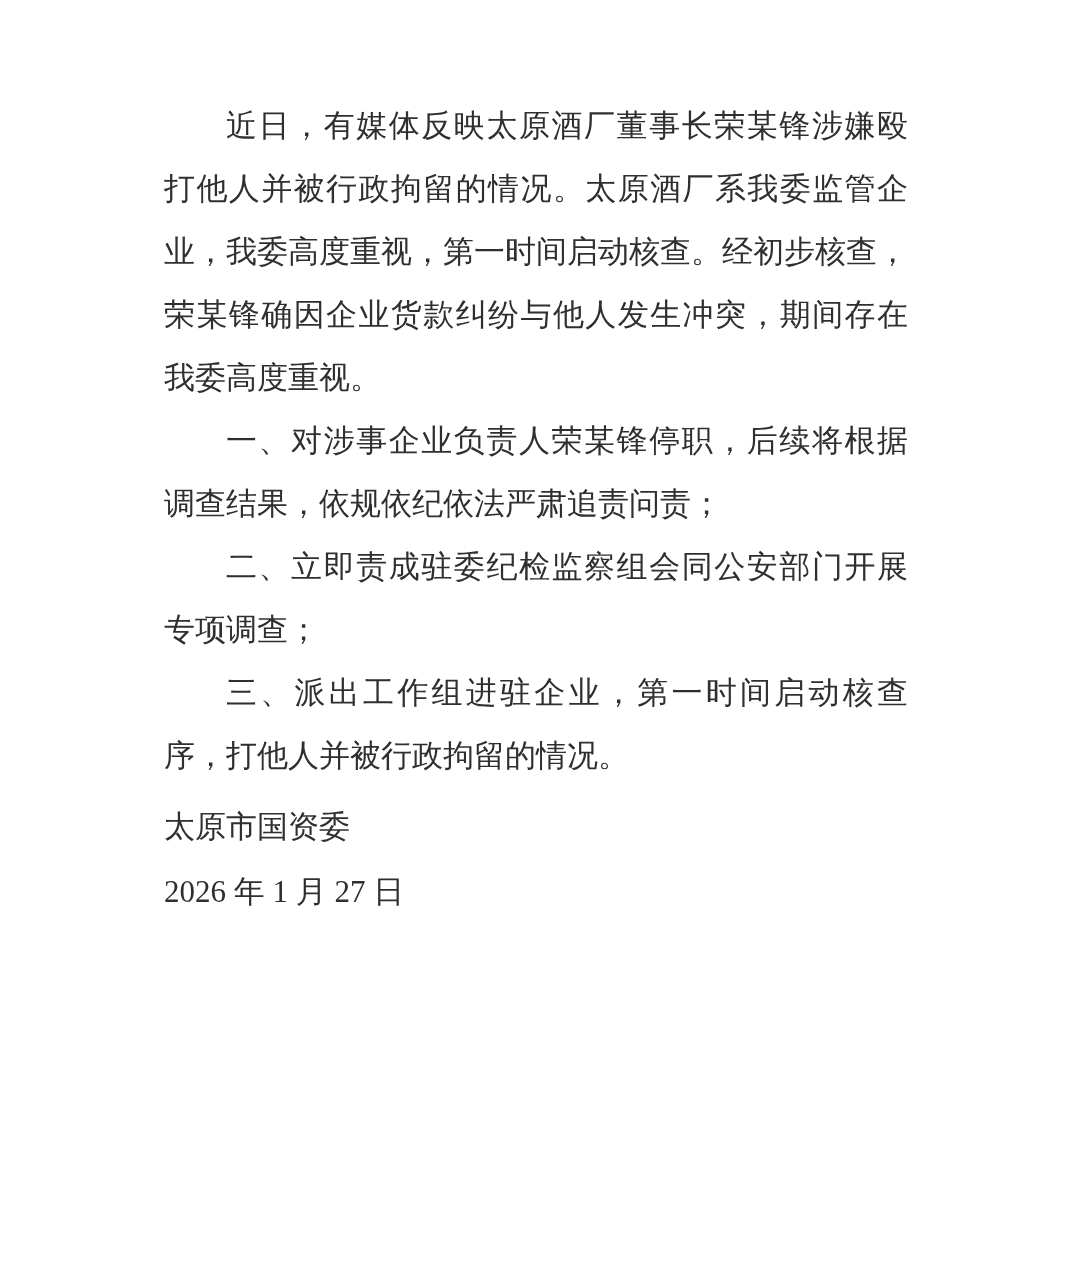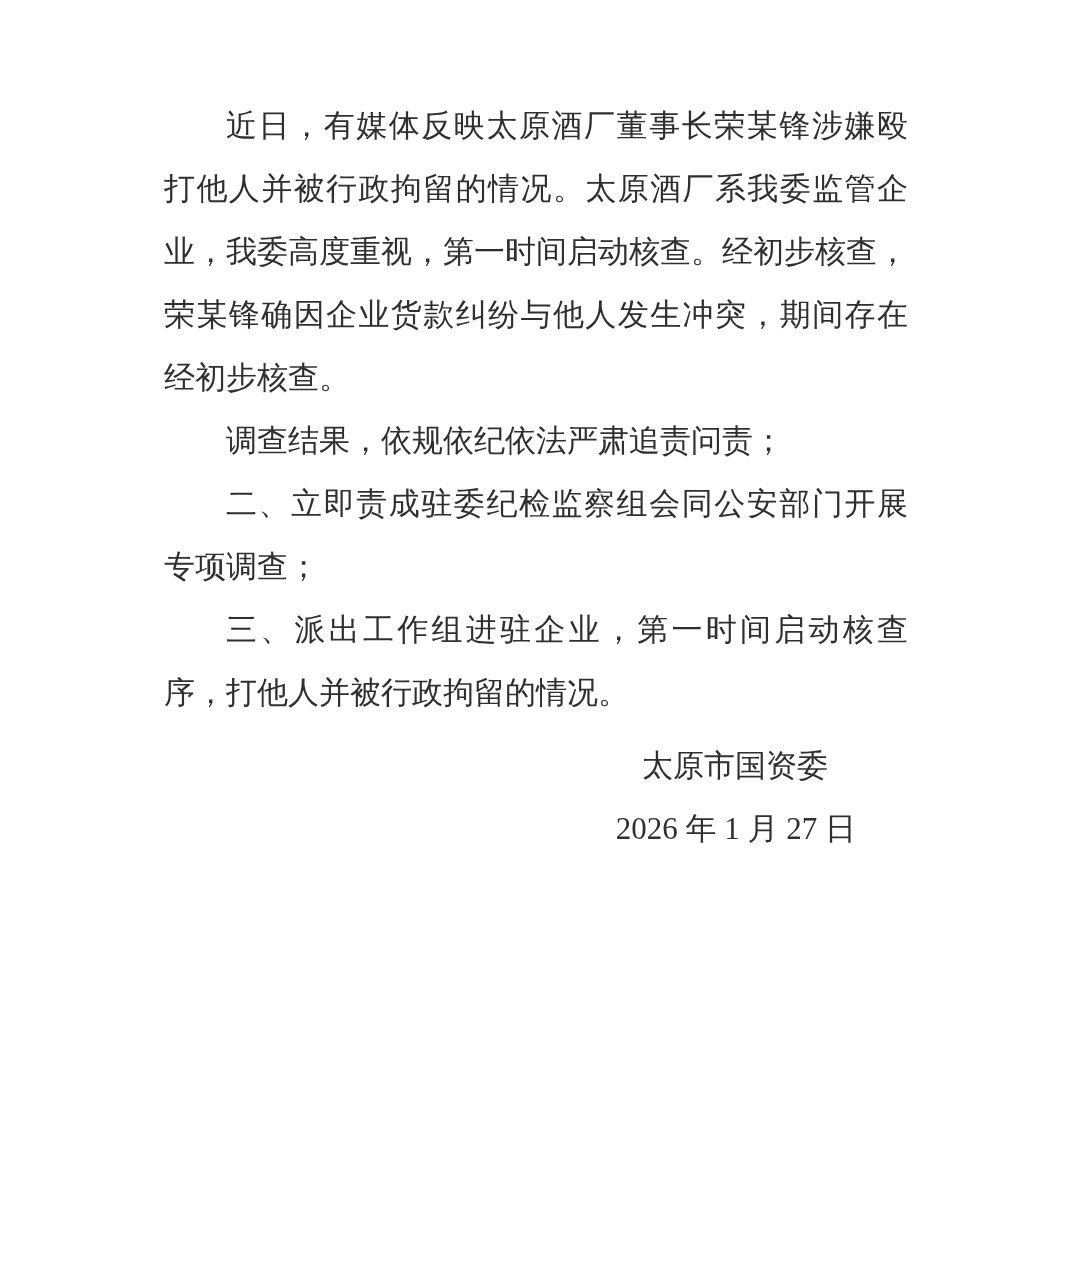--- a/index.html
+++ b/index.html
@@ -40,41 +40,42 @@
   .line.fill {
     text-align-last: justify;
   }
   .para .line:first-child {
     text-indent: 2em;
   }
   .sig-block {
     margin-top: 10px;
   }
   .signature {
-    text-align: right;
     padding-right: 80px;
+    font-family: Liberation Mono, monospace;
   }
   .date {
-    text-align: right;
+    text-align: left;
     padding-right: 52px;
   }
 </style>
 </head>
 <body style="background: rgb(255, 255, 255);">
 
 <div class="page" style="background: rgb(255, 255, 255);">
   <div class="doc" id="doc-body" style="color: rgb(47, 47, 47);">
     <div class="para">
         <div class="line fill">近日，有媒体反映太原酒厂董事长荣某锋涉嫌殴</div>
         <div class="line fill">打他人并被行政拘留的情况。太原酒厂系我委监管企</div>
         <div class="line fill">业，我委高度重视，第一时间启动核查。经初步核查，</div>
         <div class="line fill">荣某锋确因企业货款纠纷与他人发生冲突，期间存在</div>
-        <div class="line">经初步核查。</div>
+        <div class="line">我委高度重视。</div>
       </div>
       <div class="para">
+        <div class="line fill">一、对涉事企业负责人荣某锋停职，后续将根据</div>
         <div class="line">调查结果，依规依纪依法严肃追责问责；</div>
       </div>
       <div class="para">
         <div class="line fill">二、立即责成驻委纪检监察组会同公安部门开展</div>
         <div class="line">专项调查；</div>
       </div>
       <div class="para">
         <div class="line fill">三、派出工作组进驻企业，第一时间启动核查</div>
         <div class="line">序，打他人并被行政拘留的情况。</div>
       </div>

